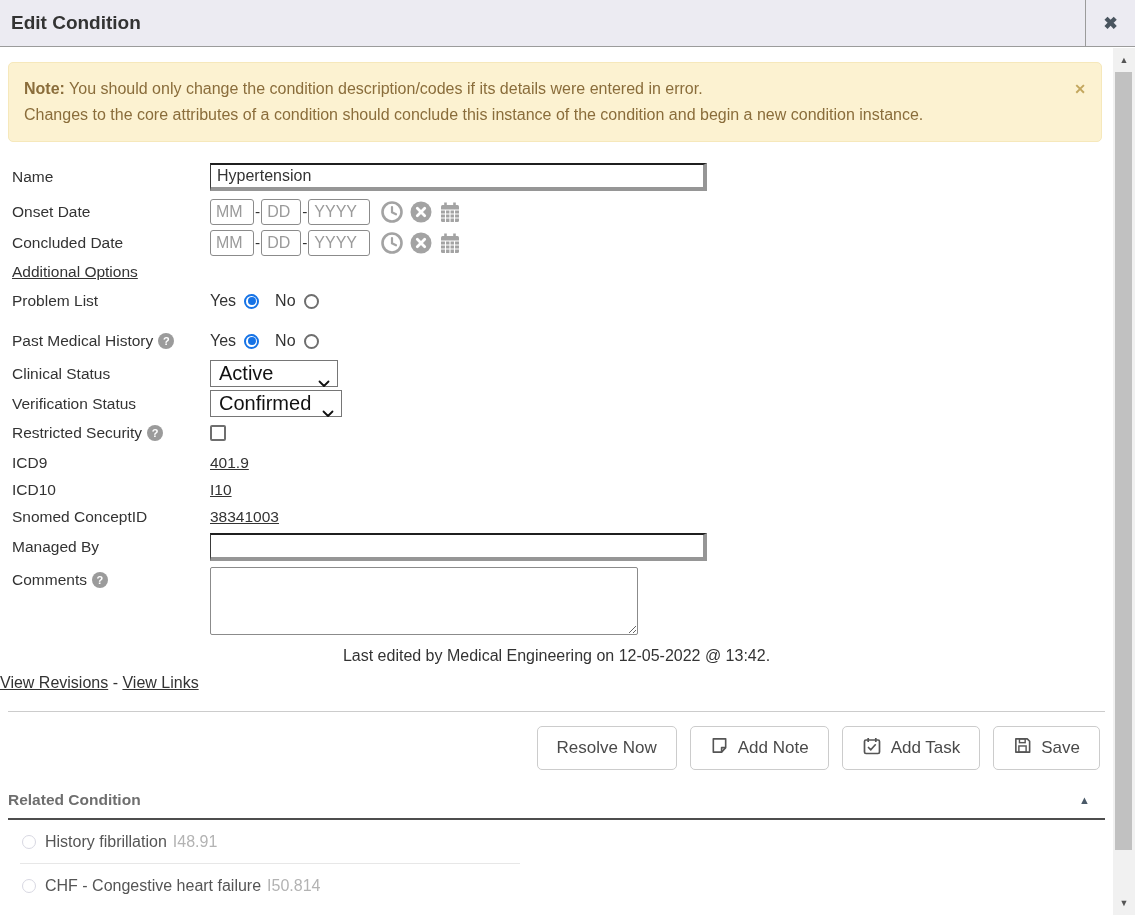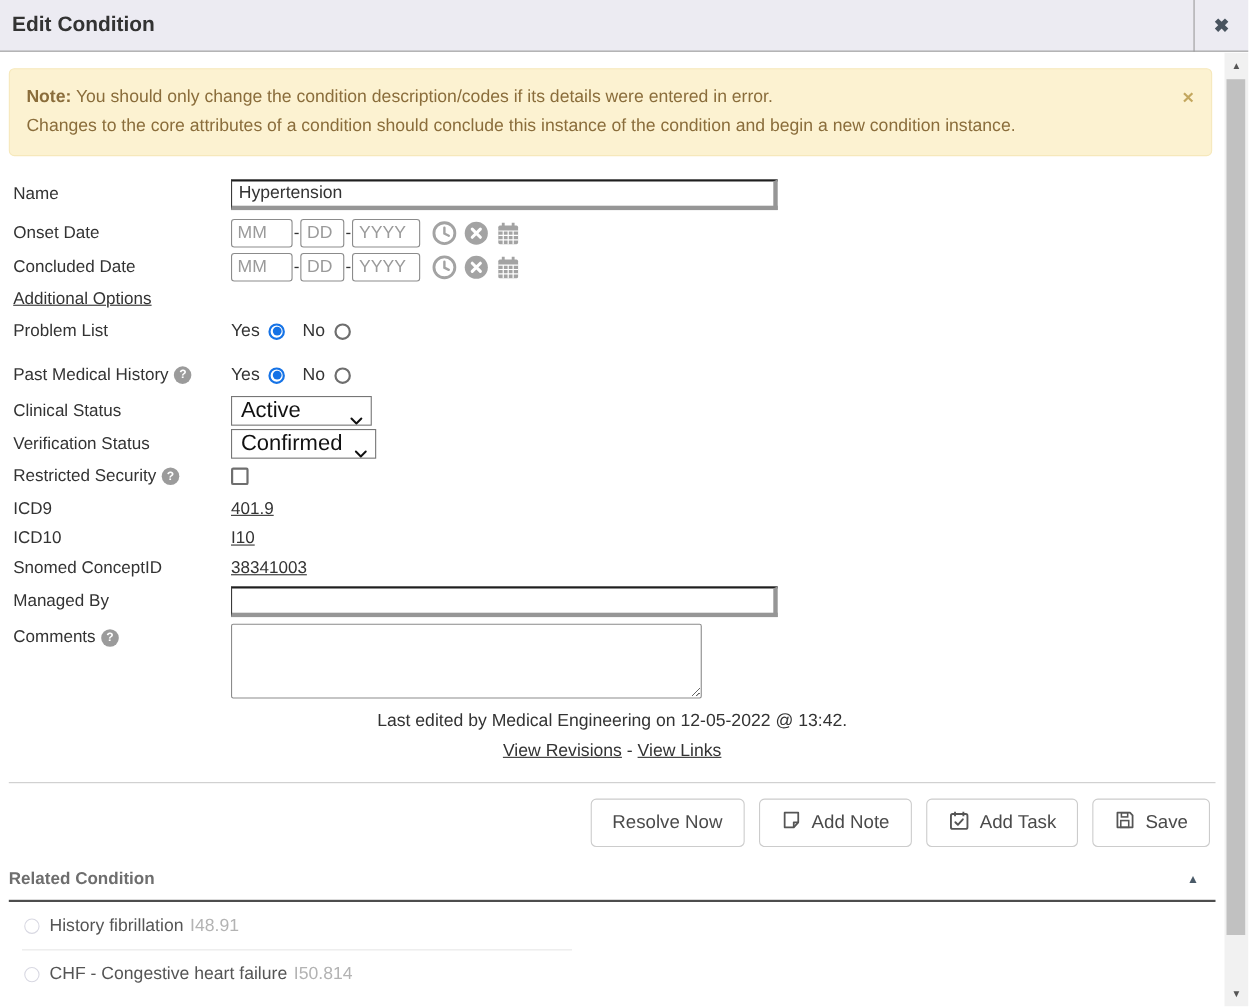--- a/index.html
+++ b/index.html
@@ -94,21 +94,21 @@
     font-size: 16px; color: #333; padding: 0 6px;
     outline: none;
   }
 
   .date-input {
     height: 26px; border: 1px solid #8b8b8b; border-radius: 3px;
     font-family: "Liberation Sans", sans-serif;
     font-size: 16px; color: #333; padding: 0 5px; outline: none;
   }
   .date-input::placeholder { color: #9a9a9a; opacity: 1; }
-  .w-mm { width: 56px; } .w-dd { width: 40px; } .w-yyyy { width: 62px; }
+  .w-mm { width: 44px; } .w-dd { width: 40px; } .w-yyyy { width: 62px; }
   .date-sep { color: #333; margin: 0 1px; }
   .date-icons { display: flex; align-items: center; gap: 5px; margin-left: 10px; }
   .dicon { width: 24px; height: 24px; cursor: pointer; display: inline-flex; }
 
   .ulink { color: #333; text-decoration: underline; cursor: pointer; }
 
   .radio-group { display: flex; align-items: center; gap: 8px; font-size: 16px; }
   .radio { width: 15px; height: 15px; border-radius: 50%; background: #fff; display: inline-block; position: relative; cursor: pointer; }
   .radio.off { border: 2px solid #6e6e6e; }
   .radio.on { border: 2px solid #1673e6; }
@@ -137,21 +137,21 @@
   .comments-row .flabel { margin-top: 4px; }
   textarea.comments {
     width: 428px; height: 68px; resize: both;
     border: 1px solid #8b8b8b; border-radius: 2px;
     font-family: "Liberation Sans", sans-serif; font-size: 15px; padding: 4px 6px;
     outline: none;
   }
 
   
   .meta { margin-top: 12px; text-align: center; font-size: 16px; color: #333; }
-  .meta-links { margin-top: 9px; text-align: center; font-size: 16px; }
+  .meta-links { margin-top: 9px; font-size: 16px; }
 
   .divider { margin: 19px 8px 0 8px; border-top: 1px solid #ccc; }
 
   
   .actions {
     margin: 14px 13px 0 0;
     display: flex; justify-content: flex-end; gap: 13px;
   }
   .btn {
     height: 44px; background: #fff;

